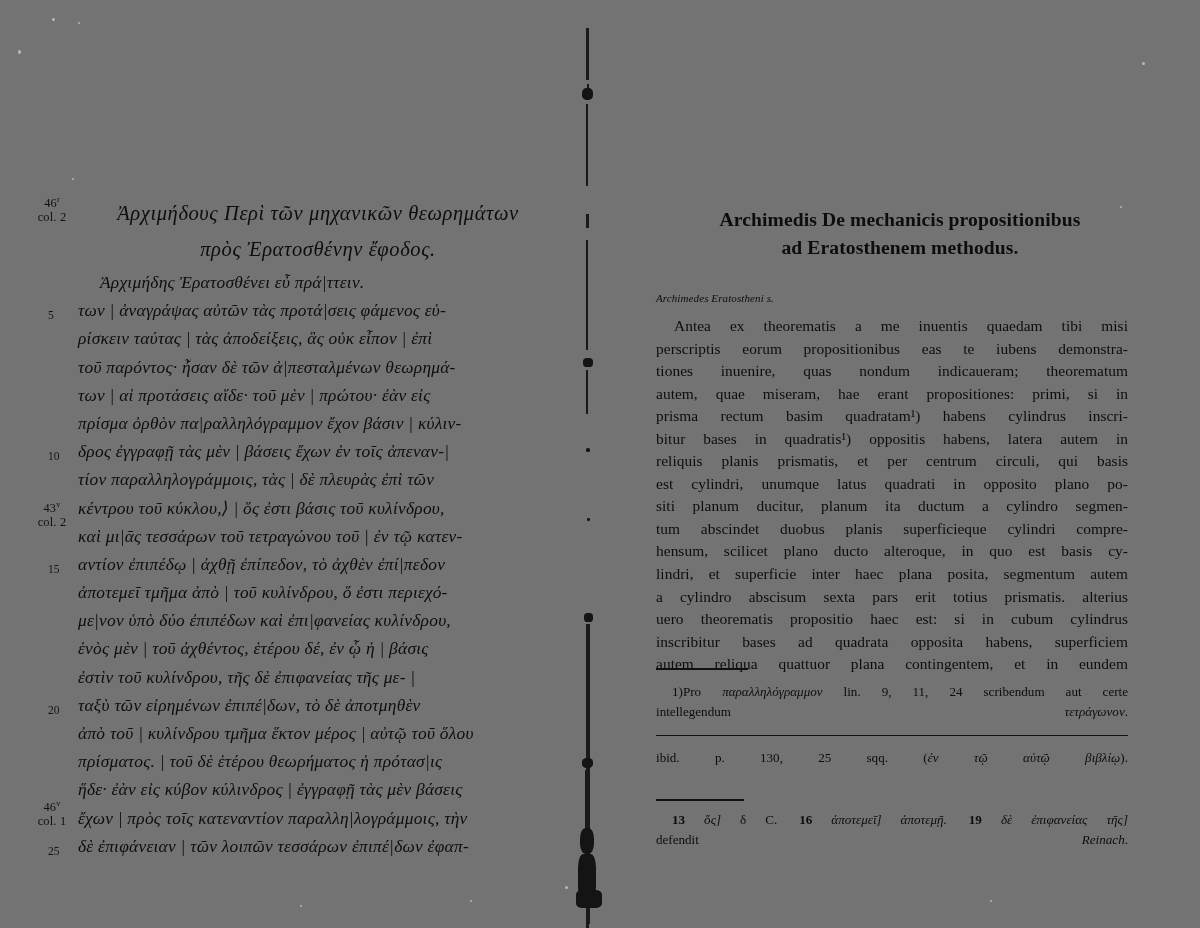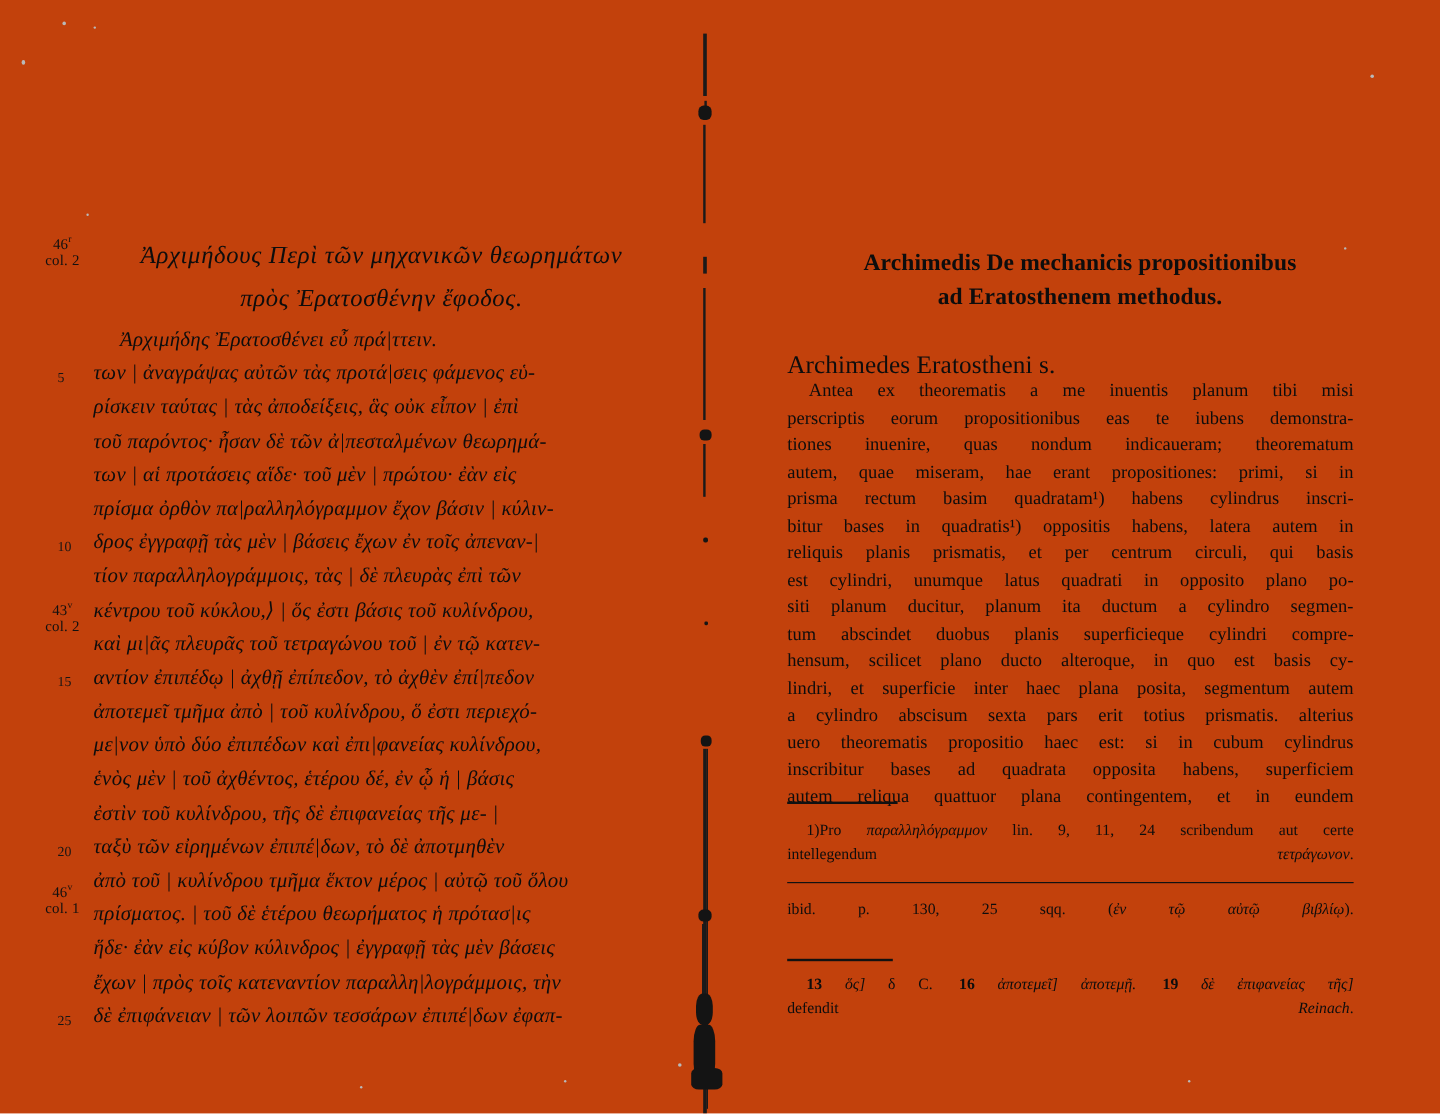--- a/index.html
+++ b/index.html
@@ -4,21 +4,21 @@
 <style>
   html, body {
     margin: 0;
     padding: 0;
     background: #ffffff;
   }
   #page {
     position: relative;
     width: 1200px;
     height: 928px;
-    background: #c2410c;
+    background: #737373;
     overflow: hidden;
     font-family: "Liberation Serif", "DejaVu Serif", serif;
     color: #0d0d0d;
   }
 
   
   .speck {
     position: absolute;
     background: #b9b9b9;
     border-radius: 50%;
@@ -128,22 +128,23 @@
     line-height: 1.45;
     letter-spacing: 0.1px;
   }
   .lt-title .l1 { display: block; }
   .lt-title .l2 { display: block; }
 
   .lt-salut {
     position: absolute;
     left: 56px;
     top: 292px;
-    font-size: 21px;
+    font-size: 11px;
     letter-spacing: 0.1px;
+    font-style: italic;
   }
 
   .lt-body {
     position: absolute;
     left: 56px;
     top: 315px;
     width: 472px;
     font-size: 15.4px;
     line-height: 22.55px;
     text-align: justify;
@@ -234,36 +235,36 @@
     <div class="gk-title" style="top:200px;">
       <span class="l1">Ἀρχιμήδους Περὶ τῶν μηχανικῶν θεωρημάτων</span>
       <span class="l2">πρὸς Ἐρατοσθένην ἔφοδος.</span>
     </div>
 
     <div class="folio" style="left:24px;top:501px;width:56px;">
       <span class="fo-num">43<sup>v</sup></span>
       <span class="fo-col">col. 2</span>
     </div>
 
-    <div class="folio" style="left:24px;top:736px;width:56px;">
+    <div class="folio" style="left:24px;top:800px;width:56px;">
       <span class="fo-num">46<sup>v</sup></span>
       <span class="fo-col">col. 1</span>
     </div>
 
     <div class="gk-body">
       <div class="gk-line salut">Ἀρχιμήδης Ἐρατοσθένει εὖ πρά|ττειν.</div>
       <div class="gk-line j"><span class="ln">5</span><span>των | ἀναγράψας αὐτῶν τὰς προτά|σεις φάμενος εὑ-</span></div>
       <div class="gk-line j">ρίσκειν ταύτας | τὰς ἀποδείξεις, ἃς οὐκ εἶπον | ἐπὶ</div>
       <div class="gk-line j">τοῦ παρόντος· ἦσαν δὲ τῶν ἀ|πεσταλμένων θεωρημά-</div>
       <div class="gk-line j">των | αἱ προτάσεις αἵδε· τοῦ μὲν | πρώτου· ἐὰν εἰς</div>
       <div class="gk-line j">πρίσμα ὀρθὸν πα|ραλληλόγραμμον ἔχον βάσιν | κύλιν-</div>
       <div class="gk-line j"><span class="ln">10</span><span>δρος ἐγγραφῇ τὰς μὲν | βάσεις ἔχων ἐν τοῖς ἀπεναν-|</span></div>
       <div class="gk-line j">τίον παραλληλογράμμοις, τὰς | δὲ πλευρὰς ἐπὶ τῶν</div>
       <div class="gk-line j">κέντρου τοῦ κύκλου,⟩ | ὅς ἐστι βάσις τοῦ κυλίνδρου,</div>
-      <div class="gk-line j">καὶ μι|ᾶς πλευρᾶς τοῦ τετραγώνου τοῦ | ἐν τῷ κατεν-</div>
+      <div class="gk-line j">καὶ μι|ᾶς τεσσάρων τοῦ τετραγώνου τοῦ | ἐν τῷ κατεν-</div>
       <div class="gk-line j"><span class="ln">15</span><span>αντίον ἐπιπέδῳ | ἀχθῇ ἐπίπεδον, τὸ ἀχθὲν ἐπί|πεδον</span></div>
       <div class="gk-line j">ἀποτεμεῖ τμῆμα ἀπὸ | τοῦ κυλίνδρου, ὅ ἐστι περιεχό-</div>
       <div class="gk-line j">με|νον ὑπὸ δύο ἐπιπέδων καὶ ἐπι|φανείας κυλίνδρου,</div>
       <div class="gk-line j">ἑνὸς μὲν | τοῦ ἀχθέντος, ἑτέρου δέ, ἐν ᾧ ἡ | βάσις</div>
       <div class="gk-line j">ἐστὶν τοῦ κυλίνδρου, τῆς δὲ ἐπιφανείας τῆς με- |</div>
       <div class="gk-line j"><span class="ln">20</span><span>ταξὺ τῶν εἰρημένων ἐπιπέ|δων, τὸ δὲ ἀποτμηθὲν</span></div>
       <div class="gk-line j">ἀπὸ τοῦ | κυλίνδρου τμῆμα ἕκτον μέρος | αὐτῷ τοῦ ὅλου</div>
       <div class="gk-line j">πρίσματος. | τοῦ δὲ ἑτέρου θεωρήματος ἡ πρότασ|ις</div>
       <div class="gk-line j">ἥδε· ἐὰν εἰς κύβον κύλινδρος | ἐγγραφῇ τὰς μὲν βάσεις</div>
       <div class="gk-line j">ἔχων | πρὸς τοῖς κατεναντίον παραλλη|λογράμμοις, τὴν</div>
@@ -275,21 +276,21 @@
 
     <div class="lt-title" style="top:206px;">
       <span class="l1">Archimedis De mechanicis propositionibus</span>
       <span class="l2">ad Eratosthenem methodus.</span>
     </div>
 
     <div class="lt-salut">Archimedes Eratostheni s.</div>
 
     <div class="lt-body">
       <span class="pl j" style="text-indent:18px;">
-        <span>Antea ex theorematis a me inuentis planum tibi misi</span>
+        <span>Antea ex theorematis a me inuentis quaedam tibi misi</span>
       </span>
       <span class="pl j">perscriptis eorum propositionibus eas te iubens demonstra-</span>
       <span class="pl j">tiones inuenire, quas nondum indicaueram; theorematum</span>
       <span class="pl j">autem, quae miseram, hae erant propositiones: primi, si in</span>
       <span class="pl j">prisma rectum basim quadratam¹) habens cylindrus inscri-</span>
       <span class="pl j">bitur bases in quadratis¹) oppositis habens, latera autem in</span>
       <span class="pl j">reliquis planis prismatis, et per centrum circuli, qui basis</span>
       <span class="pl j">est cylindri, unumque latus quadrati in opposito plano po-</span>
       <span class="pl j">siti planum ducitur, planum ita ductum a cylindro segmen-</span>
       <span class="pl j">tum abscindet duobus planis superficieque cylindri compre-</span>

